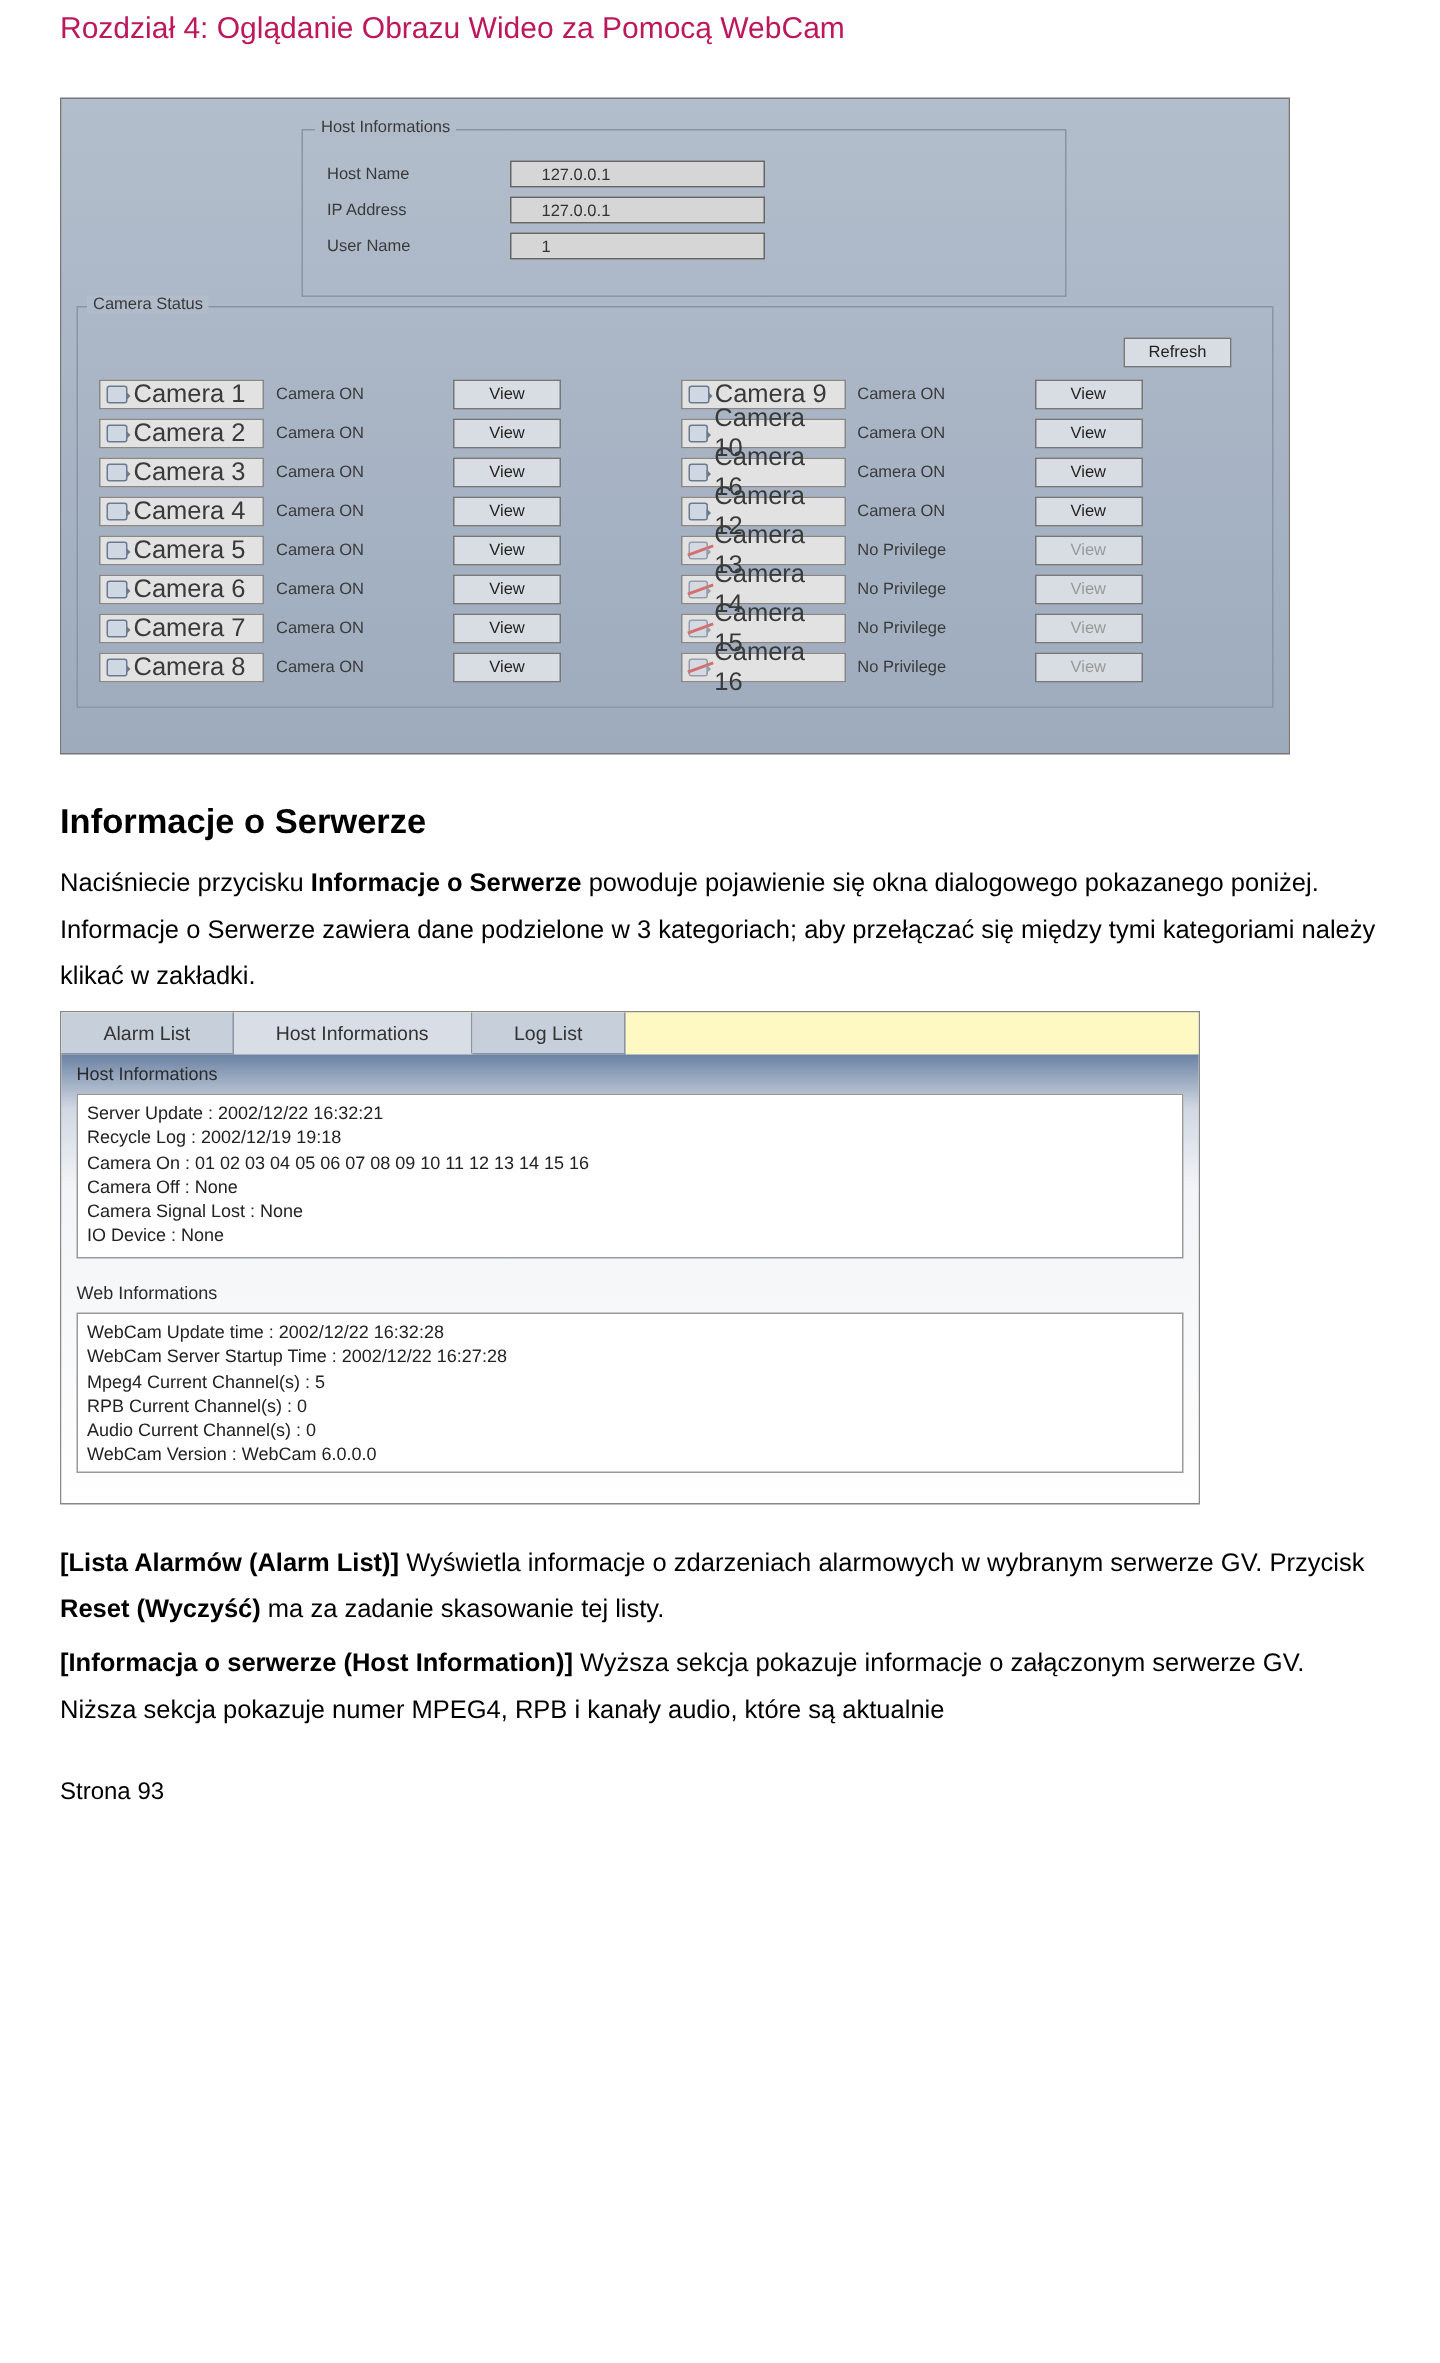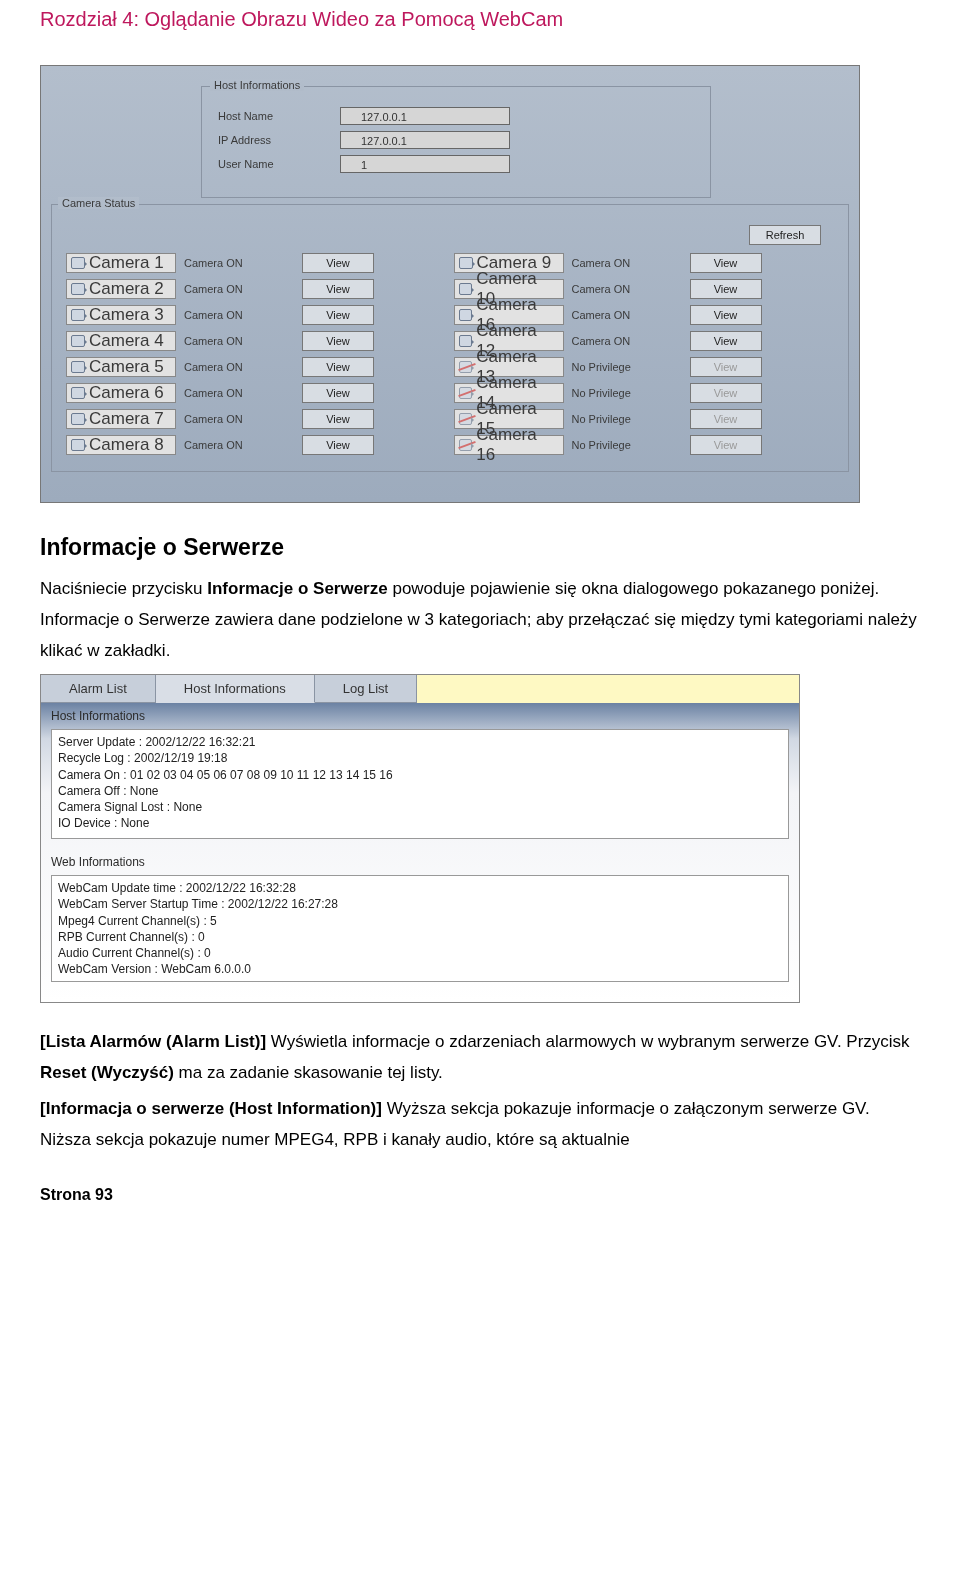--- a/index.html
+++ b/index.html
@@ -5,21 +5,21 @@
   * { box-sizing: border-box; margin: 0; padding: 0; }
   html, body { width: 960px; background: #fff; font-family: Arial, Helvetica, sans-serif; color: #000; }
   body { padding: 0; }
 
   
   .doc-header { font-size: 20px; padding: 8px 40px 4px 40px; color: #be185d; }
   .doc-body { padding: 24px 40px 0 40px; font-size: 17px; line-height: 1.8; }
   .doc-body h2 { font-size: 23px; font-weight: bold; margin-bottom: 6px; }
   .doc-body p { margin-bottom: 6px; }
   .doc-body .bold { font-weight: bold; }
-  .footer { padding: 24px 40px 12px 40px; font-size: 16px; font-weight: bold; }
+  .footer { padding: 24px 40px 12px 40px; font-size: 16px; }
 
   
   .ss1 { width: 820px; margin: 30px 0 0 40px; border: 1px solid #777; background: linear-gradient(#b3becc, #9dabbd); padding-bottom: 30px; position: relative; }
   .ss1-inner { padding: 20px 10px 10px 10px; }
 
   .host-fs { width: 510px; margin: 0 0 0 150px; border: 1px solid #8a94a3; padding: 14px 16px 18px 16px; position: relative; background: transparent; font-size: 11px; color: #3a3a3a; }
   .host-fs .legend { position: absolute; top: -8px; left: 8px; background: linear-gradient(#b3becc,#b0bbc9); padding: 0 4px; font-size: 11px; }
   .host-row { display: flex; align-items: center; margin: 6px 0; gap: 32px; }
   .host-row .lbl { width: 90px; }
   .host-row .val { width: 170px; height: 18px; line-height: 18px; padding: 0 20px; border: 1px solid #666; background: #d6d6d6; color: #333; font-size: 11px; }

